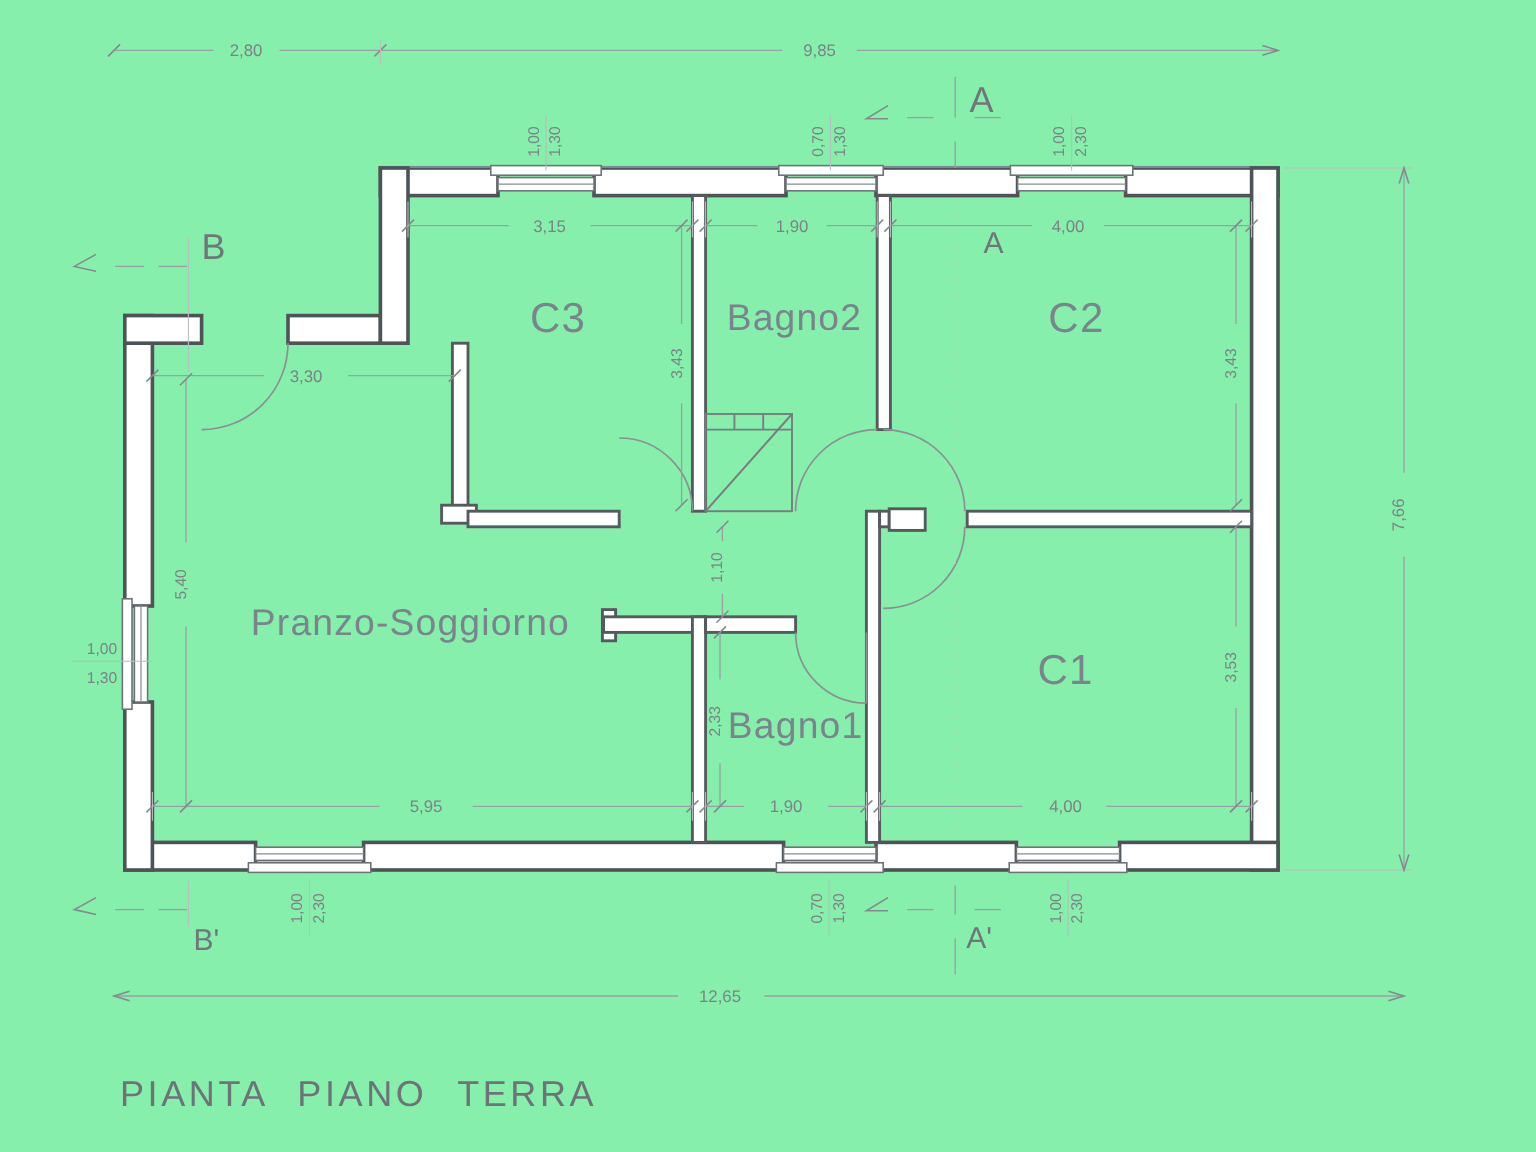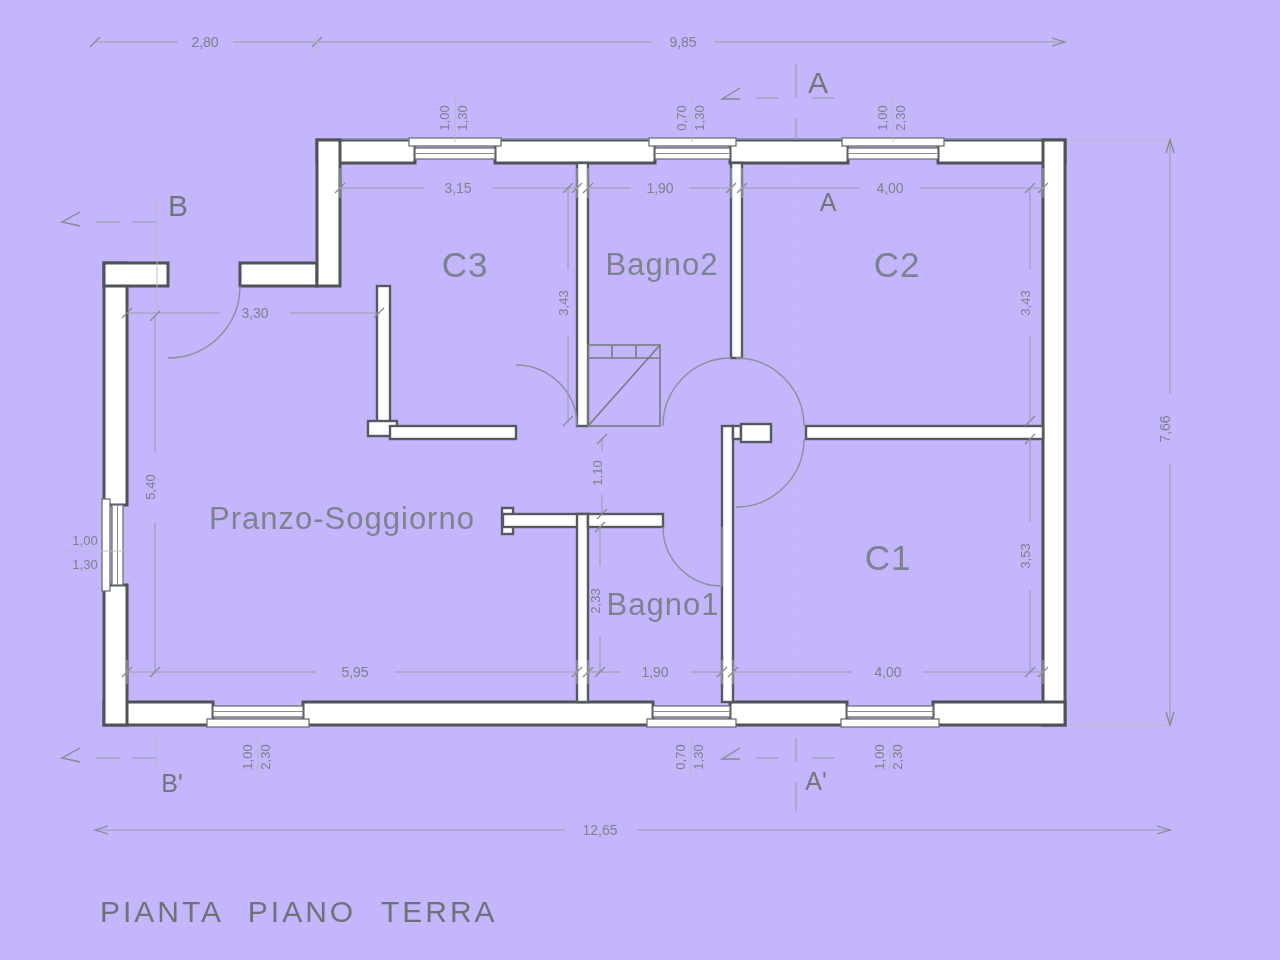--- a/index.html
+++ b/index.html
@@ -1,16 +1,16 @@
 <!DOCTYPE html>
 <html><head>
 <meta charset="utf-8">
 <style>
   html,body{margin:0;padding:0;background:#eceded;}
-  .sheet{position:relative;width:1280px;height:960px;background:#c4b5fd;overflow:hidden;
+  .sheet{position:relative;width:1280px;height:960px;background:#86efac;overflow:hidden;
          font-family:"Liberation Sans", sans-serif;}
   svg{position:absolute;left:0;top:0;}
   .wall{fill:#ffffff;stroke:#4e5357;stroke-width:3;}
   .iwall{fill:#ffffff;stroke:#545a5e;stroke-width:2.4;}
   .thin{fill:none;stroke:#777d81;stroke-width:1.6;}
   .winline{fill:#ffffff;stroke:#6d7276;stroke-width:1.3;}
   .winmid{stroke:#878c90;stroke-width:1;}
   .dimline{stroke:#9aa0a4;stroke-width:1.1;fill:none;}
   .tick{stroke:#84898d;stroke-width:1.3;}
   .ext{stroke:#b9bdc0;stroke-width:0.9;}

